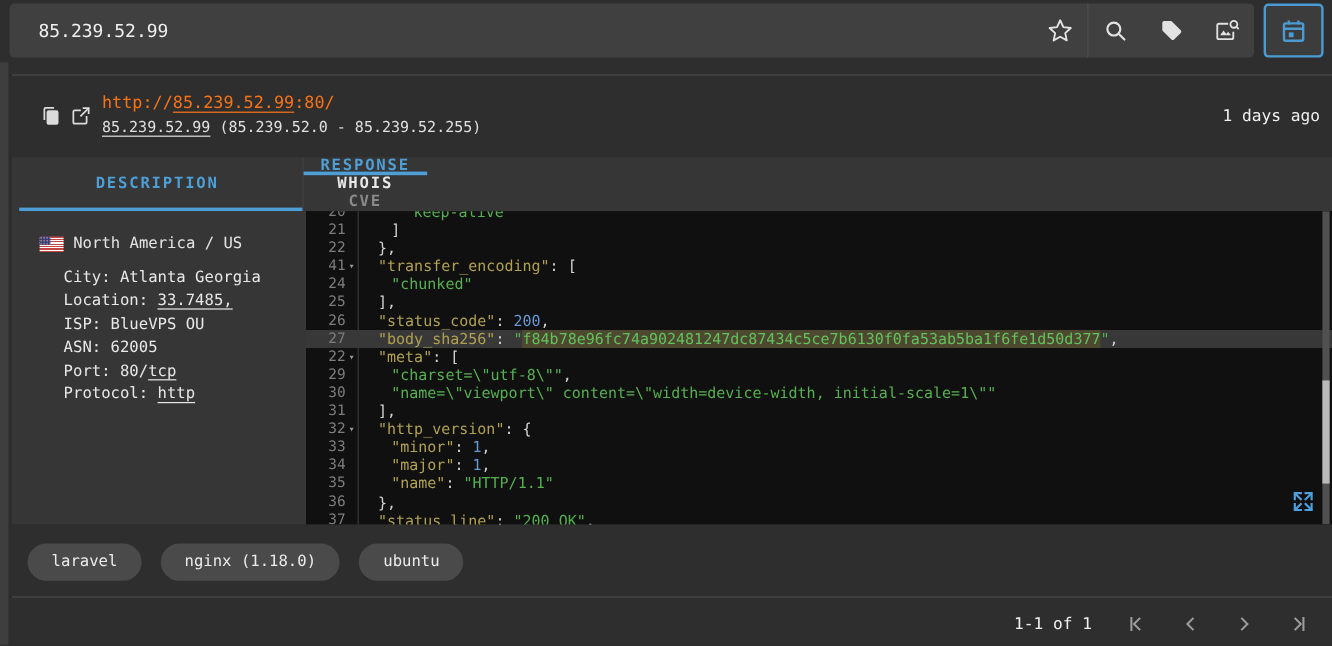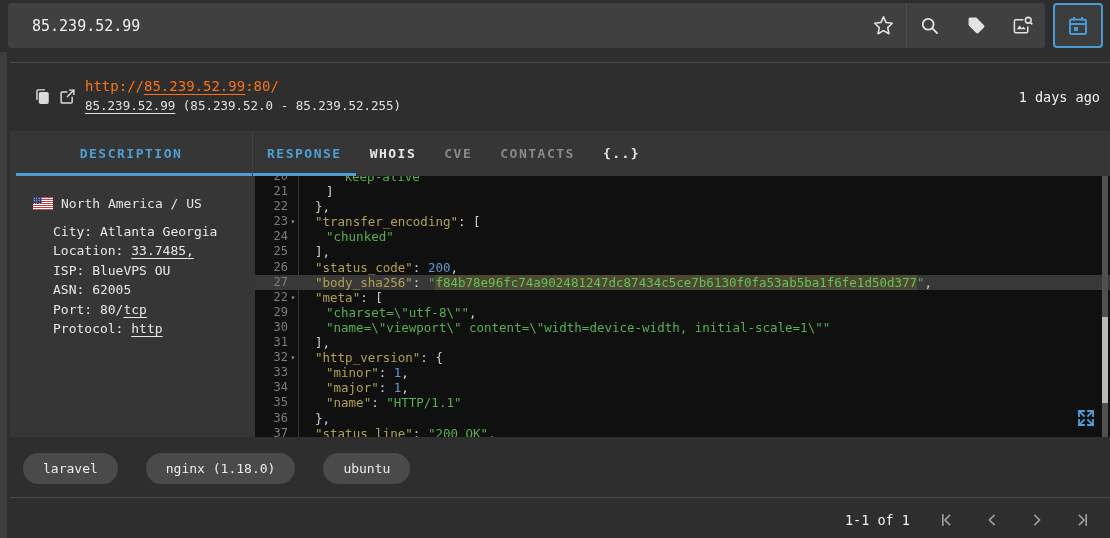--- a/index.html
+++ b/index.html
@@ -28,21 +28,21 @@
   .url-sub{font-size:12.5px;color:#e0e0e0;margin-top:2px;white-space:nowrap;}
   .u{text-decoration:underline;text-underline-offset:3px;cursor:pointer;}
   .age{position:absolute;right:10px;top:89px;font-size:13.5px;color:#f0f0f0;}
 
   
   .tabbar{position:absolute;left:10px;top:131px;width:1100px;height:45px;background:#363636;display:flex;}
   .tab-left{width:243px;height:100%;display:flex;align-items:center;justify-content:center;
             position:relative;border-right:1px solid #424242;cursor:pointer;}
   .tab-left .lbl{color:#4d9fd6;font-size:13px;font-weight:bold;letter-spacing:1.5px;}
   .tab-left .ind{position:absolute;left:6px;right:0;bottom:0;height:3px;background:#4d9fd6;}
-  .tab-right{display:flex;height:100%;}
+  .tab-right{display:flex;height:100%;flex-direction:column;}
   .tab{height:100%;display:flex;align-items:center;justify-content:center;padding:0 14px;
        position:relative;font-size:13px;font-weight:bold;letter-spacing:1.5px;color:#e8e8e8;cursor:pointer;}
   .tab.active{color:#4d9fd6;}
   .tab.active::after{content:"";position:absolute;left:0;right:0;bottom:0;height:3px;background:#4d9fd6;}
   .tab.muted{color:#8a8a8a;}
 
   
   .desc-panel{position:absolute;left:10px;top:176px;width:245px;height:261px;background:#363636;
               padding:18px 11px 0 23px;font-size:13px;}
   .region-row{display:flex;align-items:center;gap:8px;height:19px;margin-bottom:9px;}
@@ -65,21 +65,21 @@
   .tk-key{color:#b0a050;}
   .tk-str{color:#55b04f;}
   .tk-hl{color:#62c25c;background:#4d4930;}
   .tk-num{color:#6897d1;}
   .tk-punc{color:#d2d2d2;}
   .vtrack{position:absolute;right:2px;top:0;width:6px;height:261px;background:#505050;}
   .vthumb{position:absolute;right:2px;top:141px;width:6px;height:86px;background:#b9b9b9;cursor:grab;}
   .expand-btn{position:absolute;right:14px;bottom:9px;width:20px;height:20px;cursor:pointer;}
 
   
-  .tags{position:absolute;left:23px;top:453px;display:flex;gap:28px;}
+  .tags{position:absolute;left:23px;top:453px;display:flex;gap:16px;}
   .chip{height:31px;padding:0 20px;border-radius:16px;background:#4a4a4a;color:#ececec;
         font-size:13px;display:flex;align-items:center;cursor:pointer;white-space:nowrap;}
 
   
   .pager{position:absolute;right:6px;top:504px;height:32px;display:flex;align-items:center;}
   .pager-label{font-size:13.5px;color:#f0f0f0;margin-right:14px;}
   .pg-btn{width:45px;height:32px;display:flex;align-items:center;justify-content:center;cursor:pointer;}
 </style>
 </head>
 <body>
@@ -176,21 +176,21 @@
         <div class="info-row"><span>Port: </span><span>80/</span><span class="u">tcp</span></div>
         <div class="info-row"><span>Protocol: </span><span class="u">http</span></div>
       </div>
   </div>
 
   <div class="code-panel">
     <div class="code-scroll">
         <div class="code-line"><span class="gutter"><span class="lnum">20</span><span class="fold"></span></span><span class="ltext" style="padding-left: 38px;"><span class="tk-str">"keep-alive"</span></span></div>
         <div class="code-line"><span class="gutter"><span class="lnum">21</span><span class="fold"></span></span><span class="ltext" style="padding-left: 27px;"><span class="tk-punc">]</span></span></div>
         <div class="code-line"><span class="gutter"><span class="lnum">22</span><span class="fold"></span></span><span class="ltext" style="padding-left: 16px;"><span class="tk-punc">},</span></span></div>
-        <div class="code-line"><span class="gutter"><span class="lnum">23</span><span class="fold">▾</span></span><span class="ltext" style="padding-left: 16px;"><span class="tk-key">"transfer_encoding"</span><span class="tk-punc">: [</span></span></div>
+        <div class="code-line"><span class="gutter"><span class="lnum">41</span><span class="fold">▾</span></span><span class="ltext" style="padding-left: 16px;"><span class="tk-key">"transfer_encoding"</span><span class="tk-punc">: [</span></span></div>
         <div class="code-line"><span class="gutter"><span class="lnum">24</span><span class="fold"></span></span><span class="ltext" style="padding-left: 27px;"><span class="tk-str">"chunked"</span></span></div>
         <div class="code-line"><span class="gutter"><span class="lnum">25</span><span class="fold"></span></span><span class="ltext" style="padding-left: 16px;"><span class="tk-punc">],</span></span></div>
         <div class="code-line"><span class="gutter"><span class="lnum">26</span><span class="fold"></span></span><span class="ltext" style="padding-left: 16px;"><span class="tk-key">"status_code"</span><span class="tk-punc">: </span><span class="tk-num">200</span><span class="tk-punc">,</span></span></div>
         <div class="code-line hl-line"><span class="gutter"><span class="lnum">27</span><span class="fold"></span></span><span class="ltext" style="padding-left: 16px;"><span class="tk-key">"body_sha256"</span><span class="tk-punc">: </span><span class="tk-str">"</span><span class="tk-hl">f84b78e96fc74a902481247dc87434c5ce7b6130f0fa53ab5ba1f6fe1d50d377</span><span class="tk-str">"</span><span class="tk-punc">,</span></span></div>
         <div class="code-line"><span class="gutter"><span class="lnum">22</span><span class="fold">▾</span></span><span class="ltext" style="padding-left: 16px;"><span class="tk-key">"meta"</span><span class="tk-punc">: [</span></span></div>
         <div class="code-line"><span class="gutter"><span class="lnum">29</span><span class="fold"></span></span><span class="ltext" style="padding-left: 27px;"><span class="tk-str">"charset=\"utf-8\""</span><span class="tk-punc">,</span></span></div>
         <div class="code-line"><span class="gutter"><span class="lnum">30</span><span class="fold"></span></span><span class="ltext" style="padding-left: 27px;"><span class="tk-str">"name=\"viewport\" content=\"width=device-width, initial-scale=1\""</span></span></div>
         <div class="code-line"><span class="gutter"><span class="lnum">31</span><span class="fold"></span></span><span class="ltext" style="padding-left: 16px;"><span class="tk-punc">],</span></span></div>
         <div class="code-line"><span class="gutter"><span class="lnum">32</span><span class="fold">▾</span></span><span class="ltext" style="padding-left: 16px;"><span class="tk-key">"http_version"</span><span class="tk-punc">: {</span></span></div>
         <div class="code-line"><span class="gutter"><span class="lnum">33</span><span class="fold"></span></span><span class="ltext" style="padding-left: 27px;"><span class="tk-key">"minor"</span><span class="tk-punc">: </span><span class="tk-num">1</span><span class="tk-punc">,</span></span></div>

